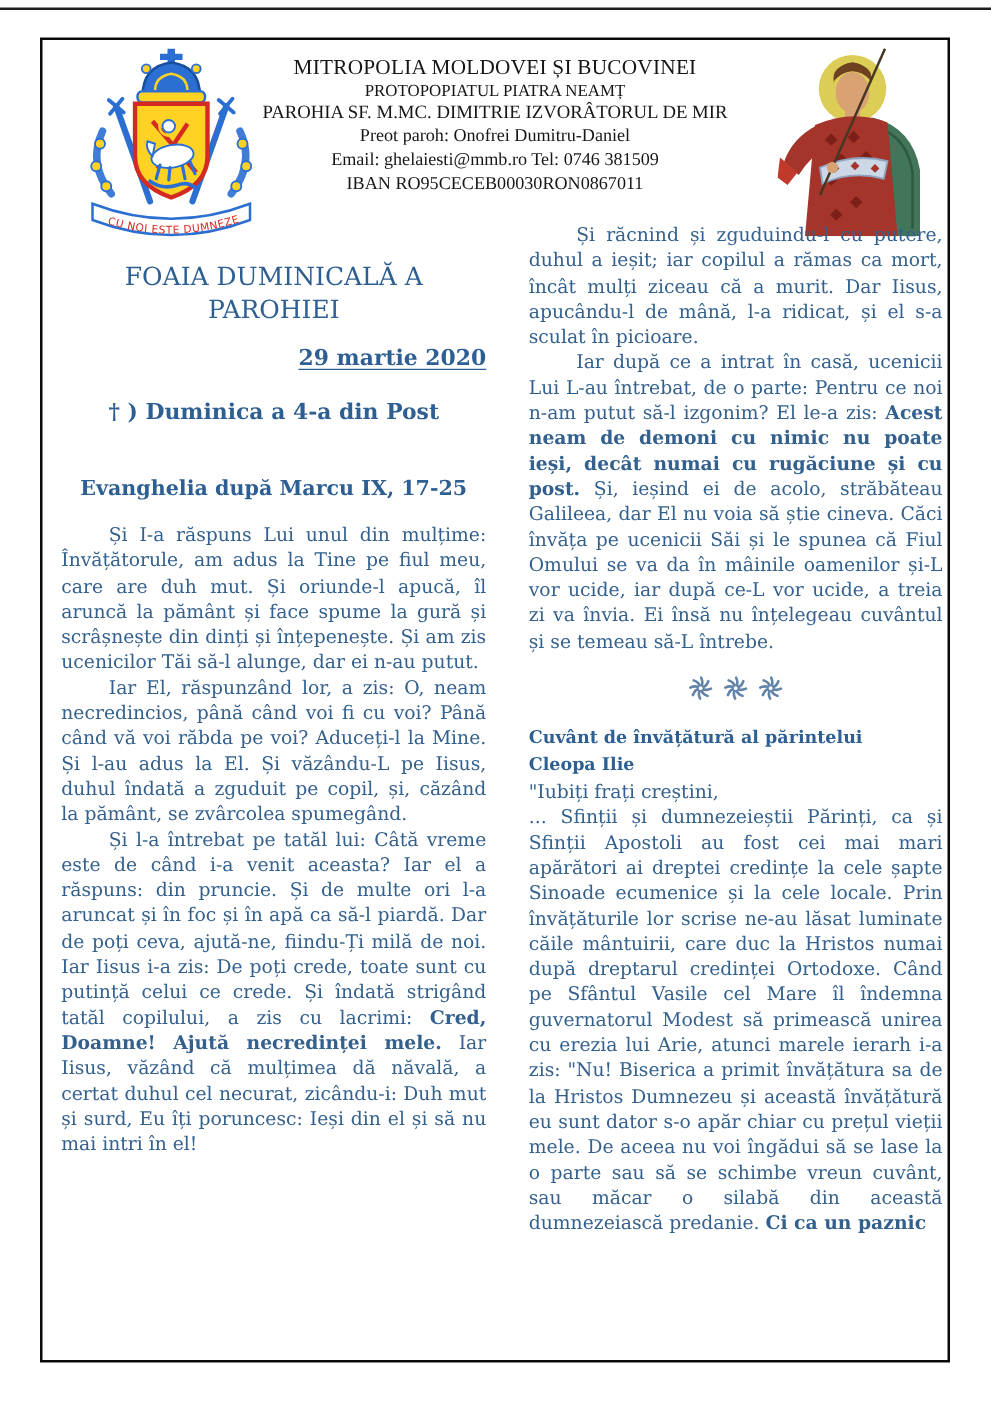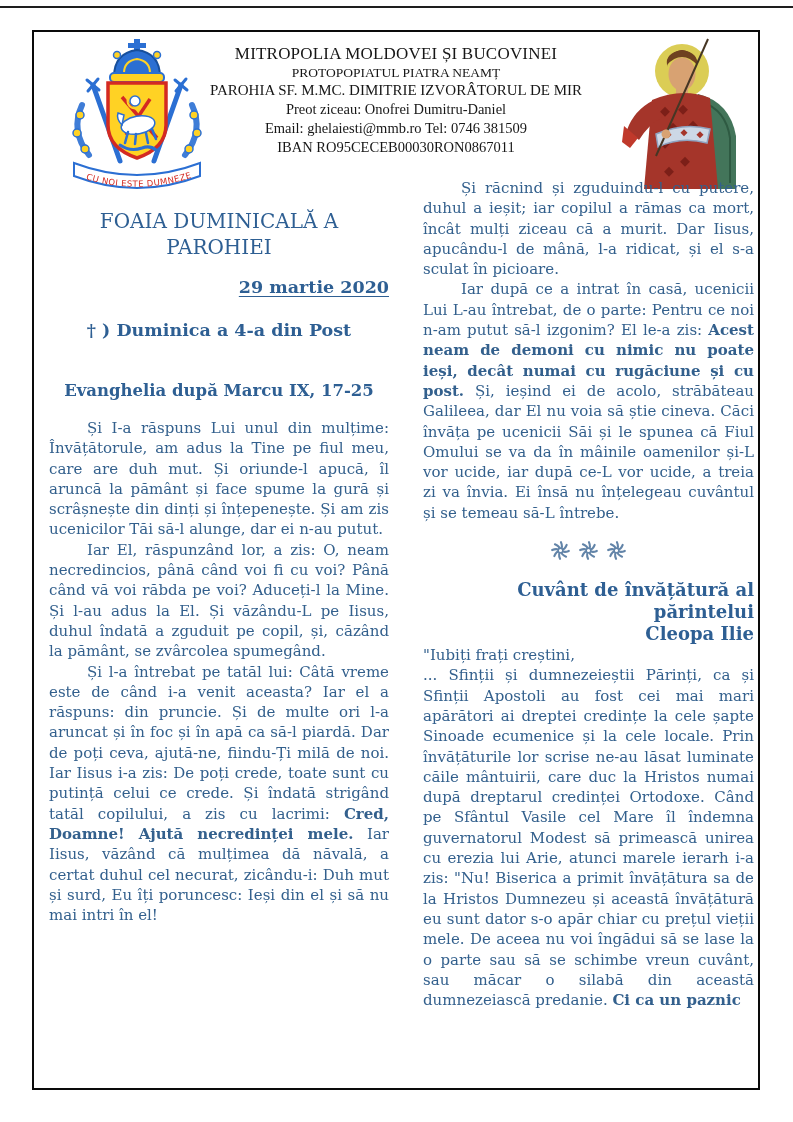--- a/index.html
+++ b/index.html
@@ -31,21 +31,21 @@
   .feast{margin:20px 0 0;font-size:17.5px;line-height:23px;color:#2e5f93;text-align:center;font-weight:700;}
   .gospel-title{margin:38px 0 0;font-size:16.5px;line-height:22px;color:#2e5f93;text-align:center;font-weight:700;}
 
   p.body{margin:0;font-size:15px;line-height:20.3px;color:#33608d;text-align:justify;text-indent:38px;}
   p.body.first{margin-top:16px;}
   p.body .b{font-weight:700;}
   p.noindent{text-indent:0;}
 
   .ornament-row{margin:15px 0 0;text-align:center;line-height:24px;}
   .rosette{width:21px;height:21px;vertical-align:middle;margin:0 1px;}
-  .sermon-heading{margin:17px 0 0;font-size:18px;line-height:22px;color:#2e5f93;text-align:right;font-weight:700;}
+  .sermon-heading{margin:17px 0 0;font-size:14px;line-height:22px;color:#2e5f93;text-align:left;font-weight:700;}
   .sermon-intro{margin:27px 0 0;}
 </style>
 </head>
 <body>
 
 <div class="stage">
   <div class="top-rule"></div>
 
   <div class="frame">
 
@@ -140,21 +140,21 @@
       </g>
 
       <line x1="86" y1="5" x2="34" y2="122" stroke="#463624" stroke-width="2"></line>
       <circle cx="44" cy="100" r="4.5" fill="#d8a272"></circle>
     </svg>
 
     <div class="hdrtext">
       <div class="hl0">MITROPOLIA MOLDOVEI ȘI BUCOVINEI</div>
       <div class="hl1">PROTOPOPIATUL PIATRA NEAMȚ</div>
       <div class="hl2">PAROHIA SF. M.MC. DIMITRIE IZVORÂTORUL DE MIR</div>
-      <div class="hl4">Preot ziceau: Onofrei Dumitru-Daniel</div>
+      <div class="hl4">Preot paroh: Onofrei Dumitru-Daniel</div>
       <div class="hl5">Email: ghelaiesti@mmb.ro Tel: 0746 381509</div>
       <div class="hl6">IBAN RO95CECEB00030RON0867011</div>
     </div>
 
     <div class="col-left">
       <div class="doc-title">FOAIA DUMINICALĂ A PAROHIEI</div>
       <div class="doc-date">29 martie 2020</div>
       <div class="feast">
         <div>† )  Duminica a 4-a din Post</div>
       </div>

